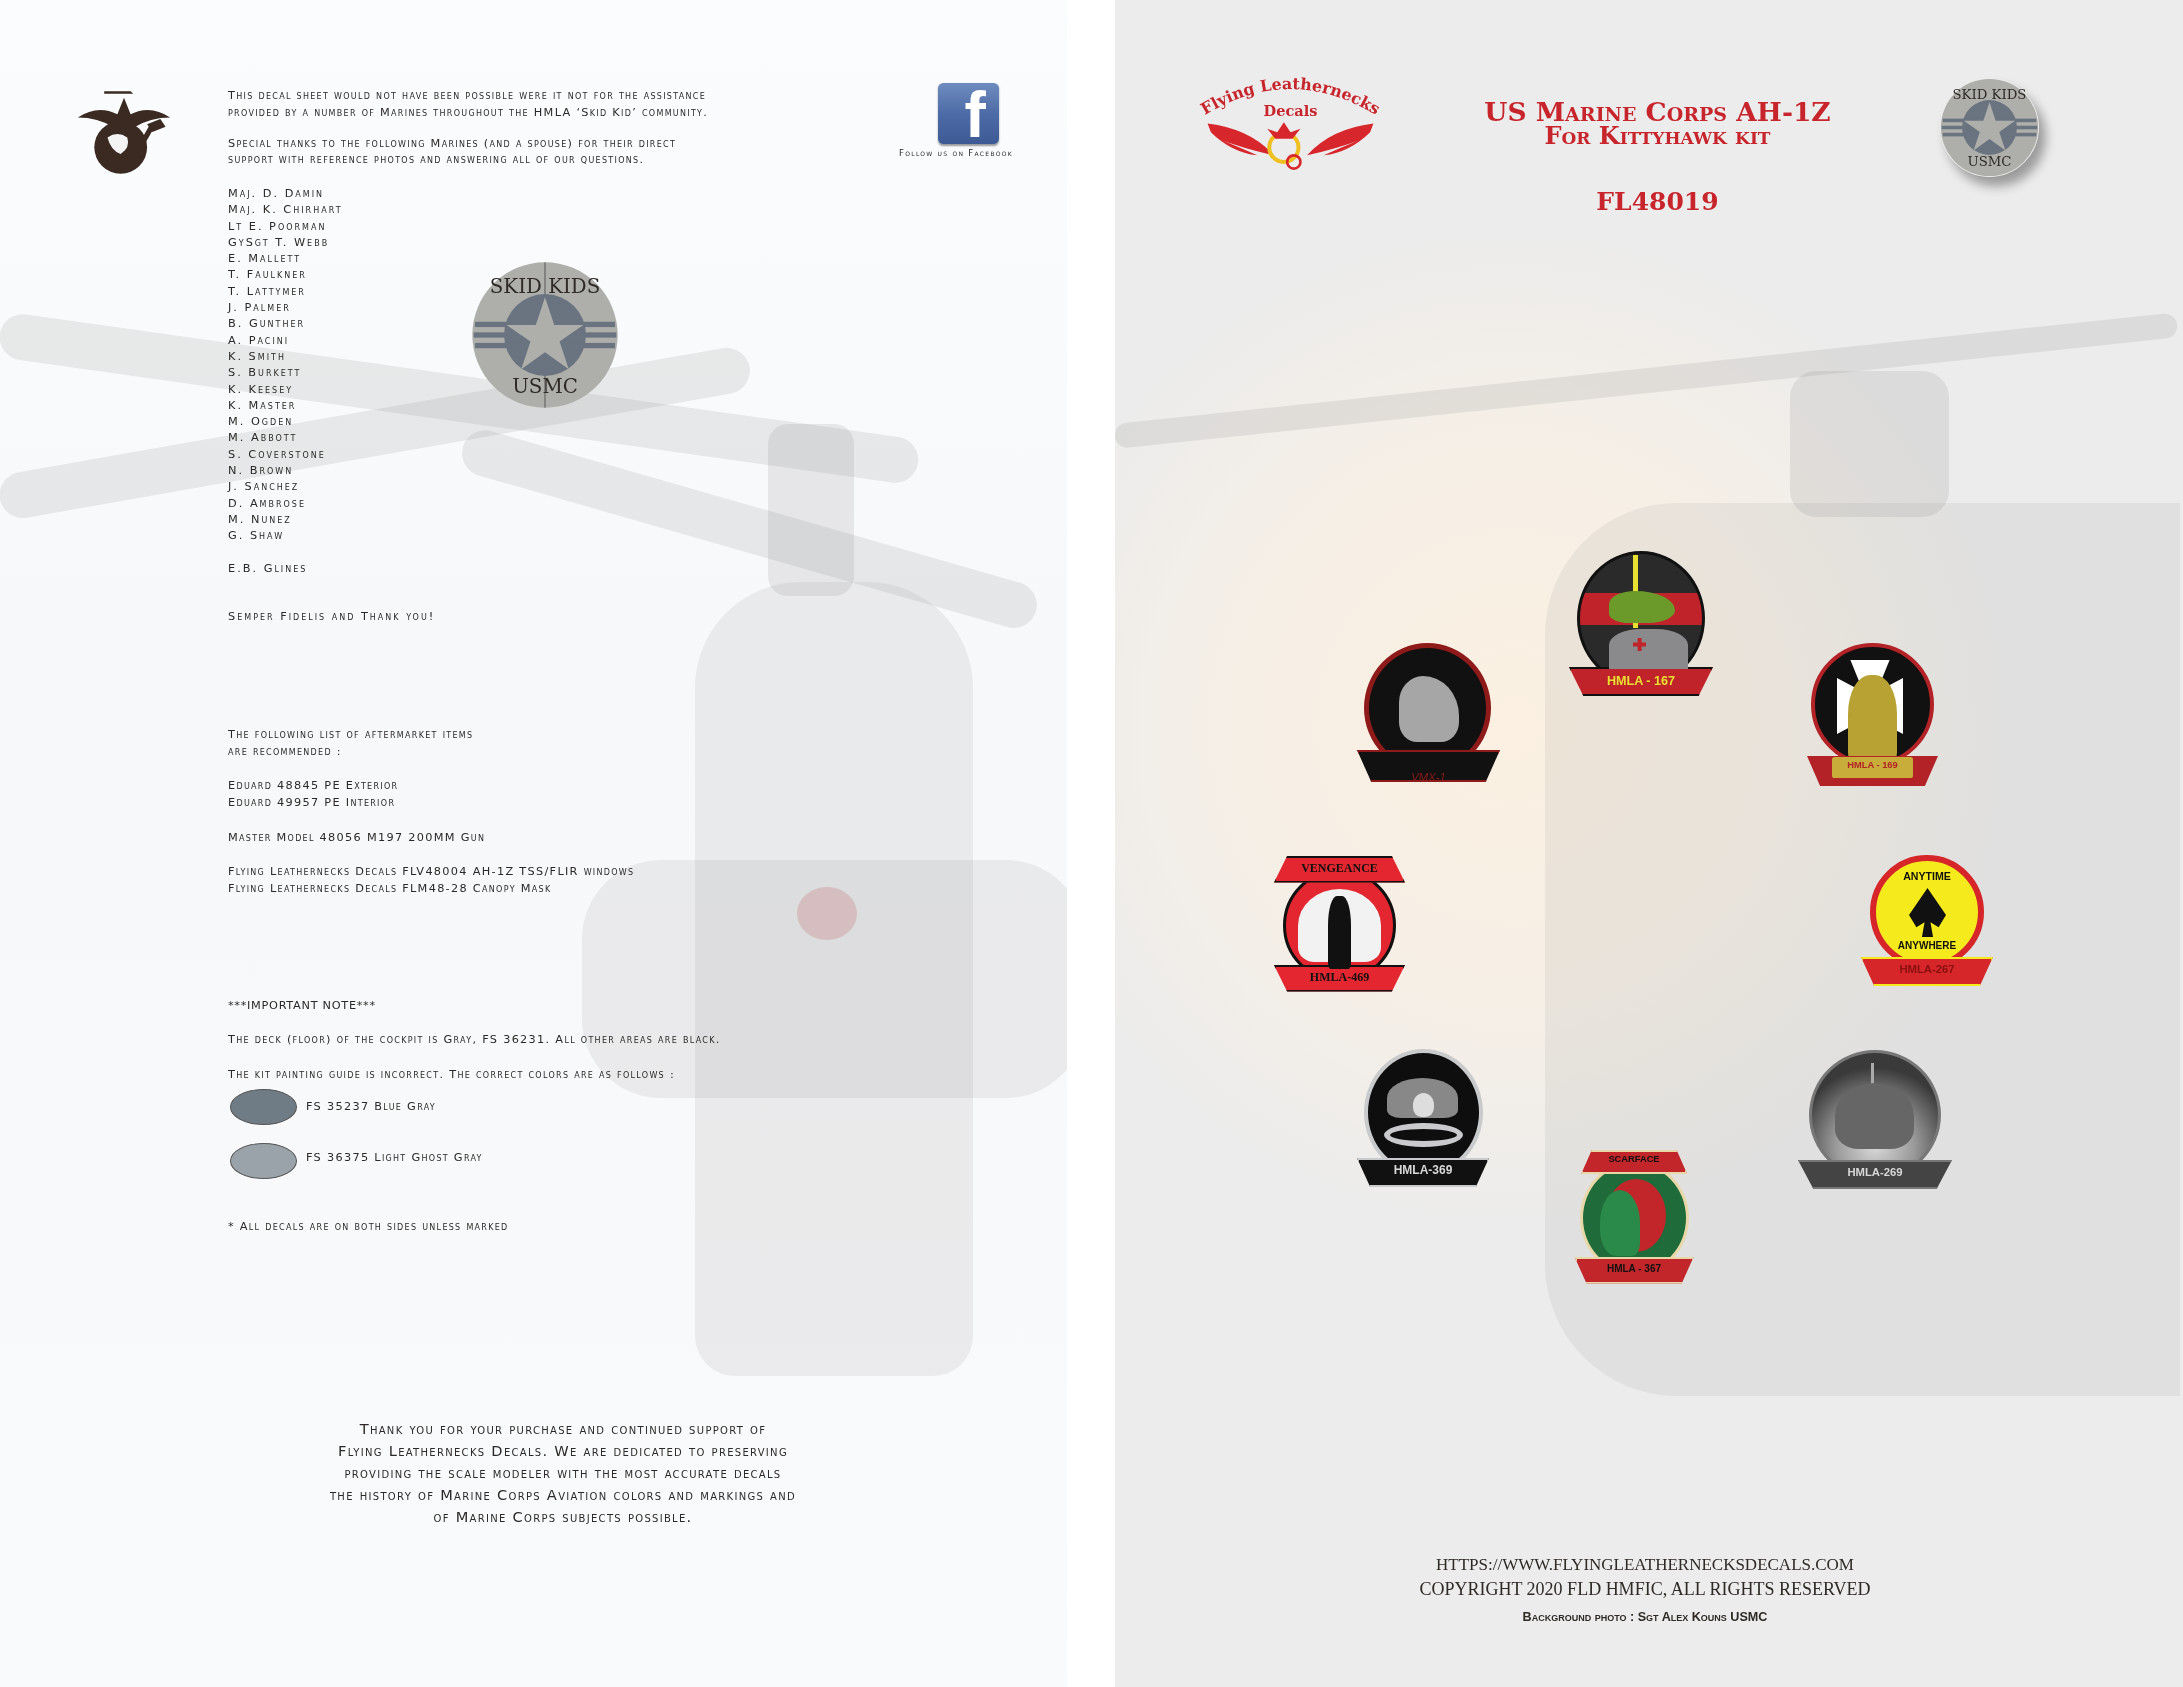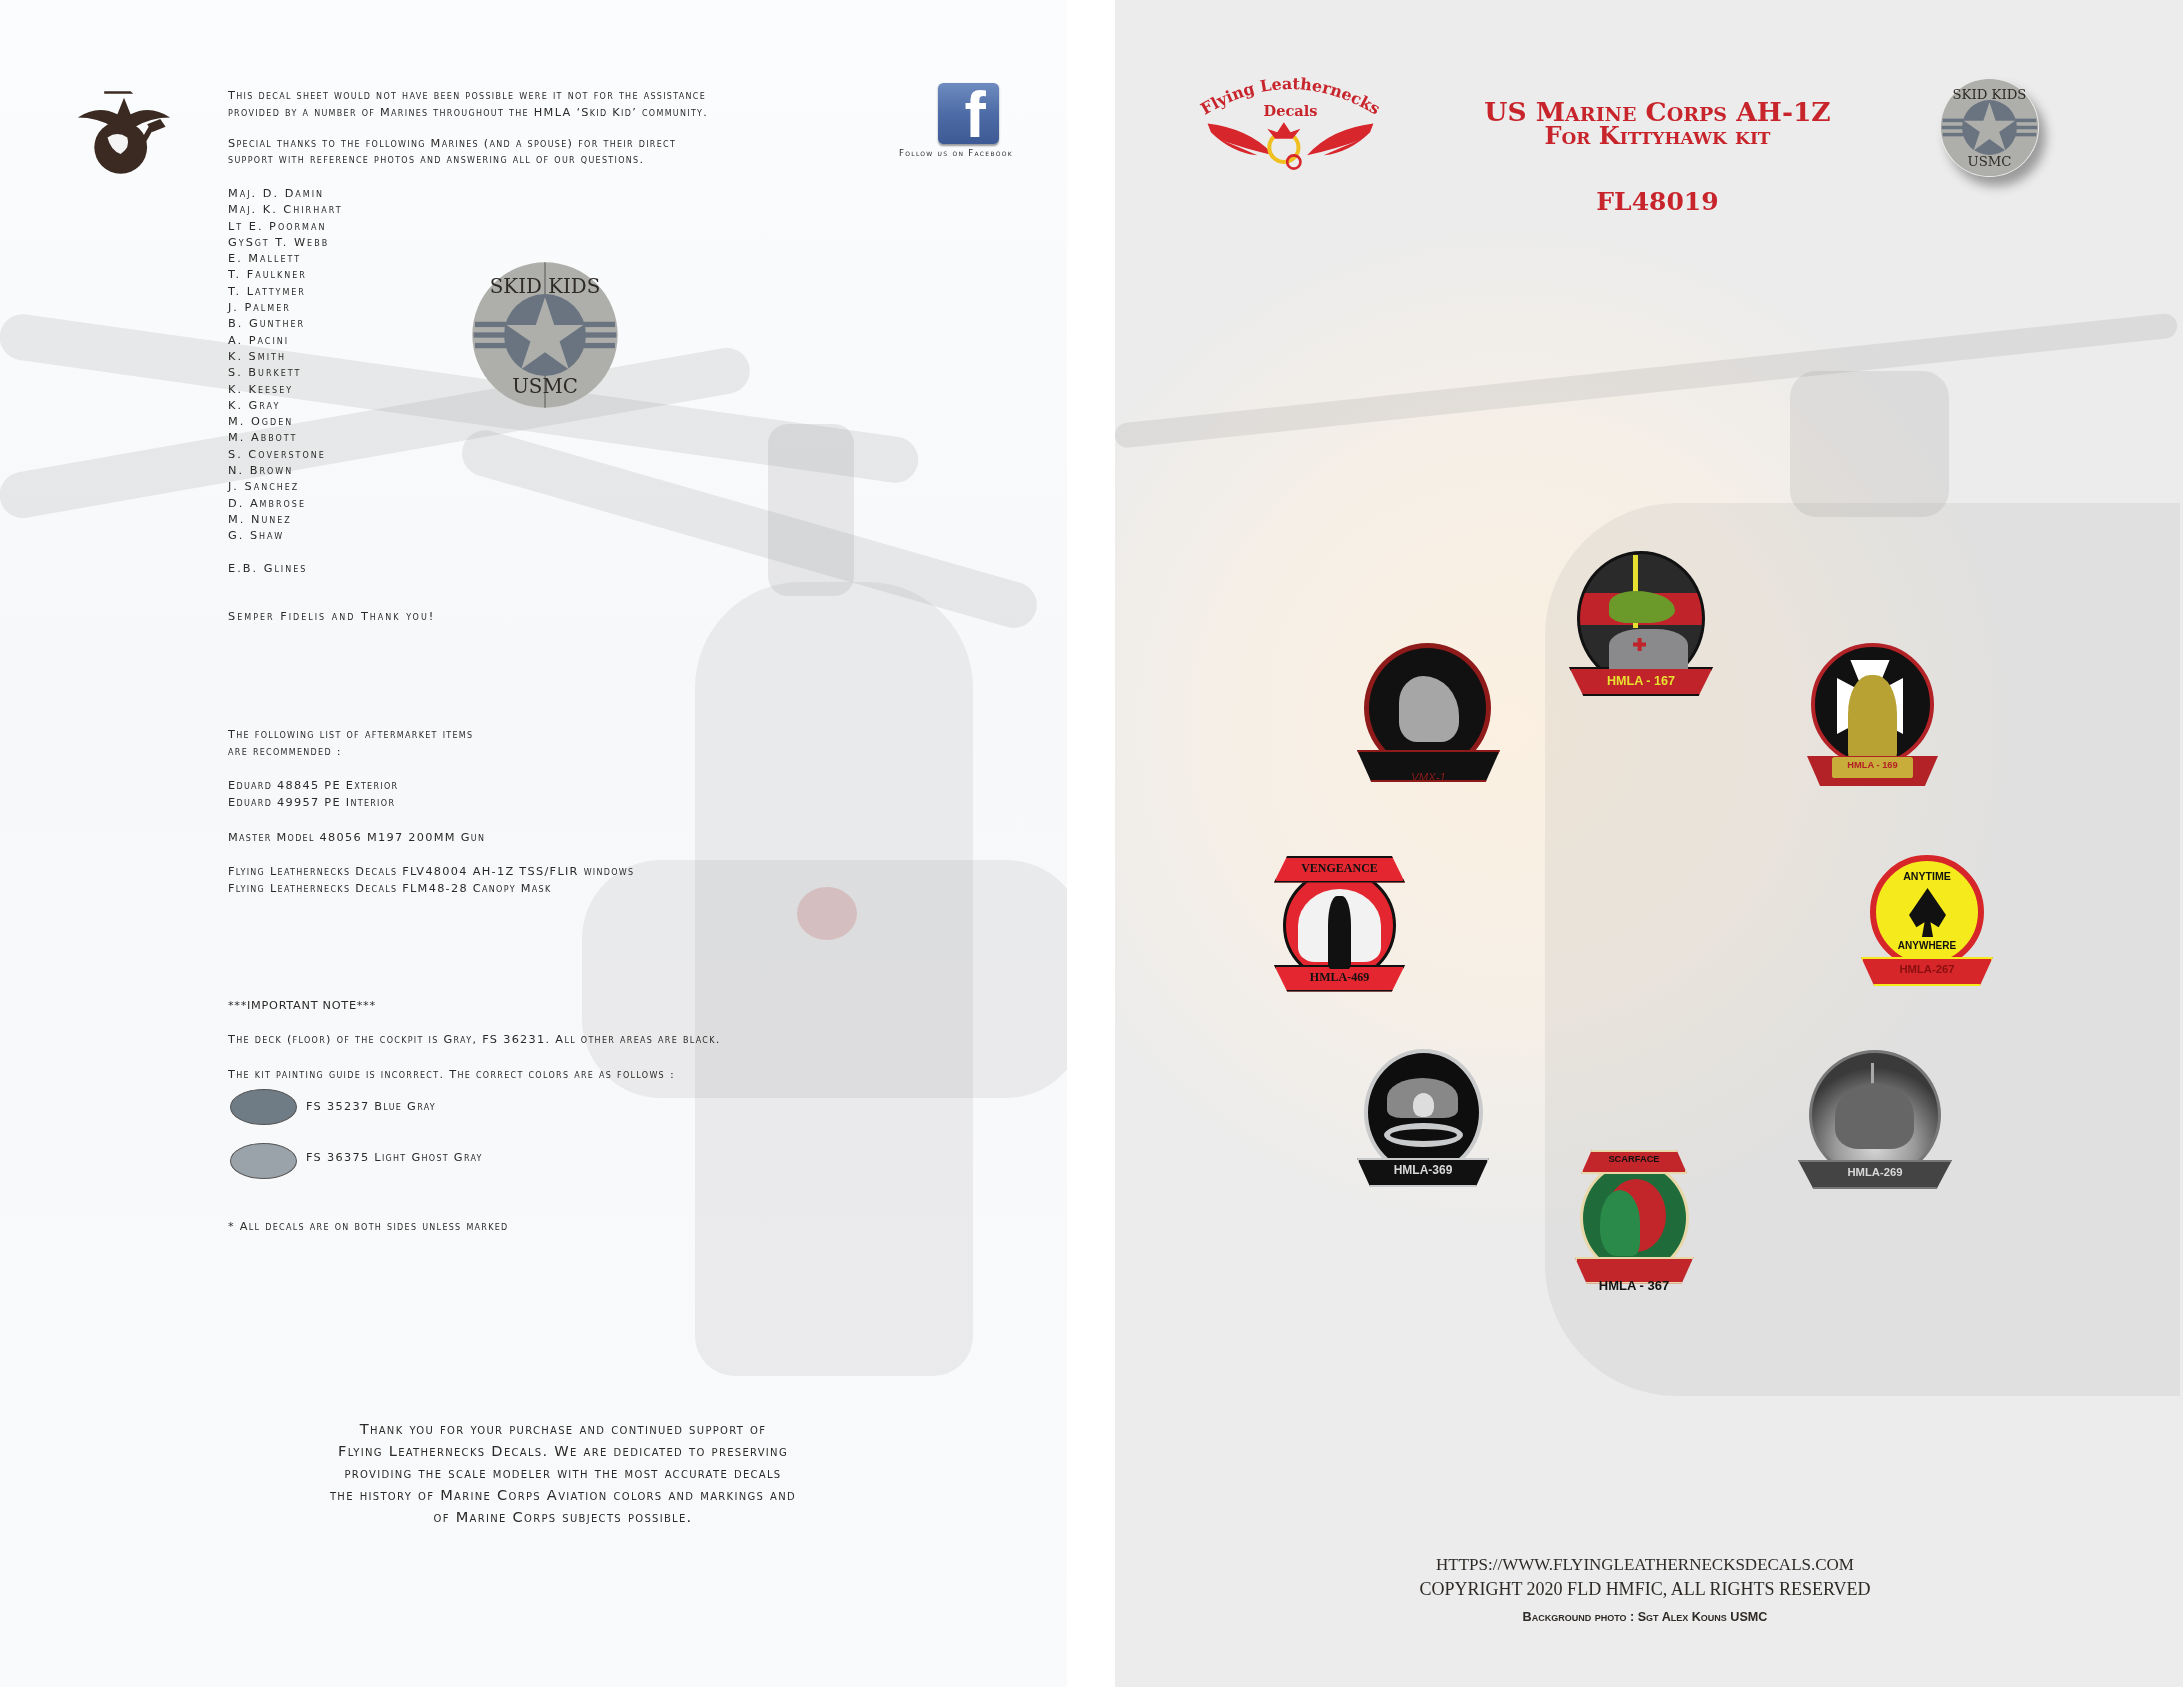--- a/index.html
+++ b/index.html
@@ -57,21 +57,21 @@
     <div>GySgt T. Webb</div>
     <div>E. Mallett</div>
     <div>T. Faulkner</div>
     <div>T. Lattymer</div>
     <div>J. Palmer</div>
     <div>B. Gunther</div>
     <div>A. Pacini</div>
     <div>K. Smith</div>
     <div>S. Burkett</div>
     <div>K. Keesey</div>
-    <div>K. Gray</div>
+    <div>K. Master</div>
     <div>M. Ogden</div>
     <div>M. Abbott</div>
     <div>S. Coverstone</div>
     <div>N. Brown</div>
     <div>J. Sanchez</div>
     <div>D. Ambrose</div>
     <div>M. Nunez</div>
     <div>G. Shaw</div>
   </div>
   <div class="t names sc" style="left:228px;top:561px;">E.B. Glines</div>
@@ -218,21 +218,21 @@
     <div class="patch-label" style="top:114px;font-size:12px;color:#d8d8d8;">HMLA-369</div>
   </div>
 
   <div class="patch" style="left:453px;top:1150px;width:132px;height:136px;">
     <div style="position:absolute;left:12px;top:10.6px;width:109px;height:114px;border-radius:50%;background:#1f6b3a;border:3.3px solid #e8d8a8;box-sizing:border-box;"></div>
     <div style="position:absolute;left:38px;top:29px;width:60px;height:73px;border-radius:50%;background:#c2262a;"></div>
     <div style="position:absolute;left:32px;top:40px;width:40px;height:66px;background:#2a8a4a;border-radius:50% 50% 20% 40%;"></div>
     <div style="position:absolute;left:13.2px;top:0;width:106px;height:24px;background:#c2262a;border:2.6px solid #e8d8a8;box-sizing:border-box;clip-path:polygon(10% 0,90% 0,100% 100%,0 100%);"></div>
     <div class="patch-label" style="top:4px;font-size:9.3px;color:#111;">SCARFACE</div>
     <div style="position:absolute;left:6.6px;top:107px;width:119px;height:26.5px;background:#c2262a;border:2.6px solid #e8d8a8;box-sizing:border-box;clip-path:polygon(0 0,100% 0,90% 100%,10% 100%);"></div>
-    <div class="patch-label" style="top:128px;font-size:13px;color:#111;">HMLA - 367</div>
+    <div class="patch-label" style="top:113px;font-size:10px;color:#111;">HMLA - 367</div>
   </div>
 
   <div class="patch" style="left:683px;top:1050px;width:154px;height:142px;">
     <div style="position:absolute;left:10.6px;top:0;width:132px;height:130px;border-radius:50%;background:radial-gradient(circle at 50% 75%,#d8d8d8 0%,#9a9a9a 35%,#3a3a3a 70%);border:3.3px solid #777;box-sizing:border-box;"></div>
     <div style="position:absolute;left:73px;top:13.2px;width:2.6px;height:79px;background:#aaa;"></div>
     <div style="position:absolute;left:37px;top:33px;width:79px;height:66px;background:#666;border-radius:50% 50% 30% 30%;"></div>
     <div style="position:absolute;left:0;top:110px;width:154px;height:29px;background:#444;border:2.6px solid #777;box-sizing:border-box;clip-path:polygon(0 0,100% 0,90% 100%,10% 100%);"></div>
     <div class="patch-label" style="top:116px;font-size:11.3px;color:#d8d8d8;">HMLA-269</div>
   </div>
 

